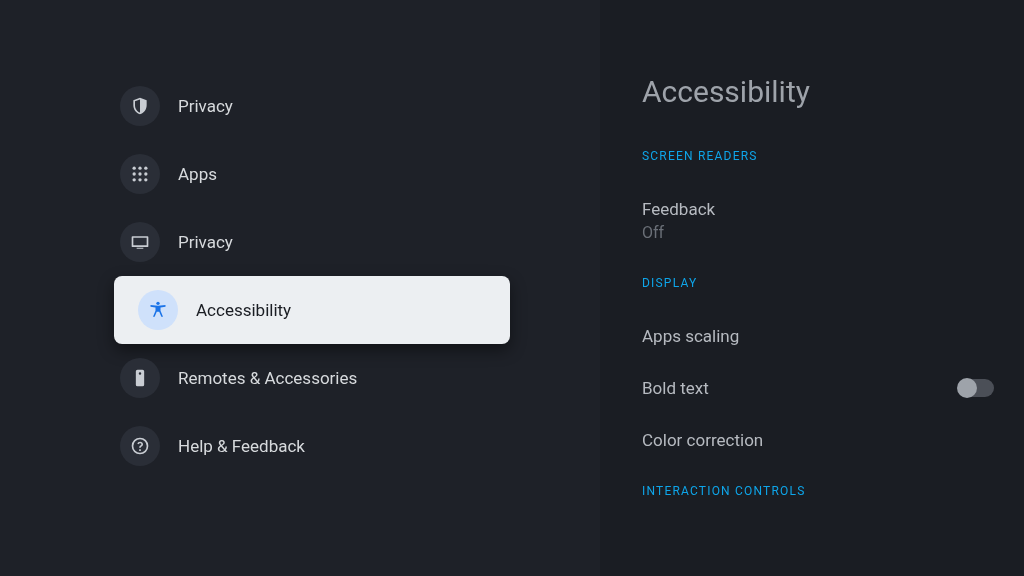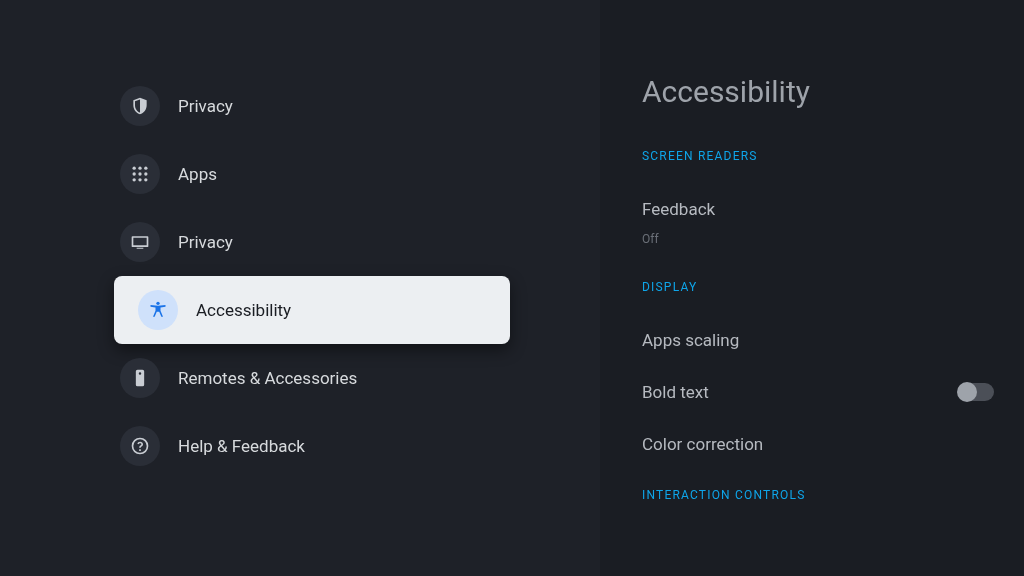--- a/index.html
+++ b/index.html
@@ -98,23 +98,23 @@
   }
   .setting-row {
     padding: 16px 0;
     cursor: pointer;
   }
   .setting-row .title {
     font-size: 17px;
     color: #b6bac0;
   }
   .setting-row .sub {
-    font-size: 12px;
+    font-size: 16px;
     color: #6a6f77;
-    margin-top: 13px;
+    margin-top: 4px;
   }
   .setting-row.with-toggle {
     display: flex;
     align-items: center;
     justify-content: space-between;
   }
   .toggle {
     width: 36px;
     height: 18px;
     background: #4b4f57;

